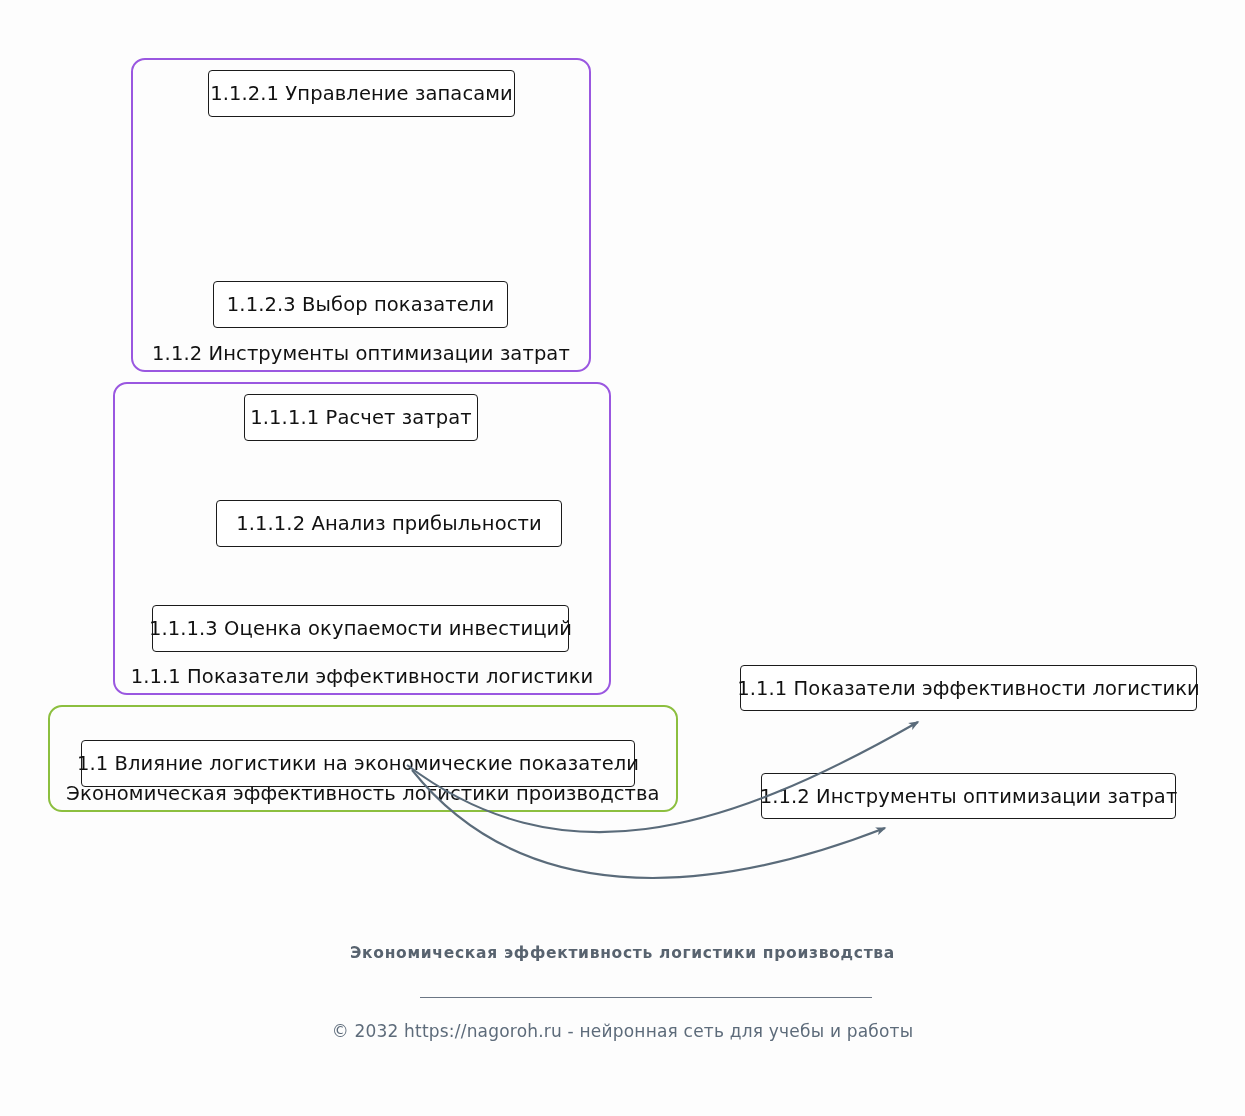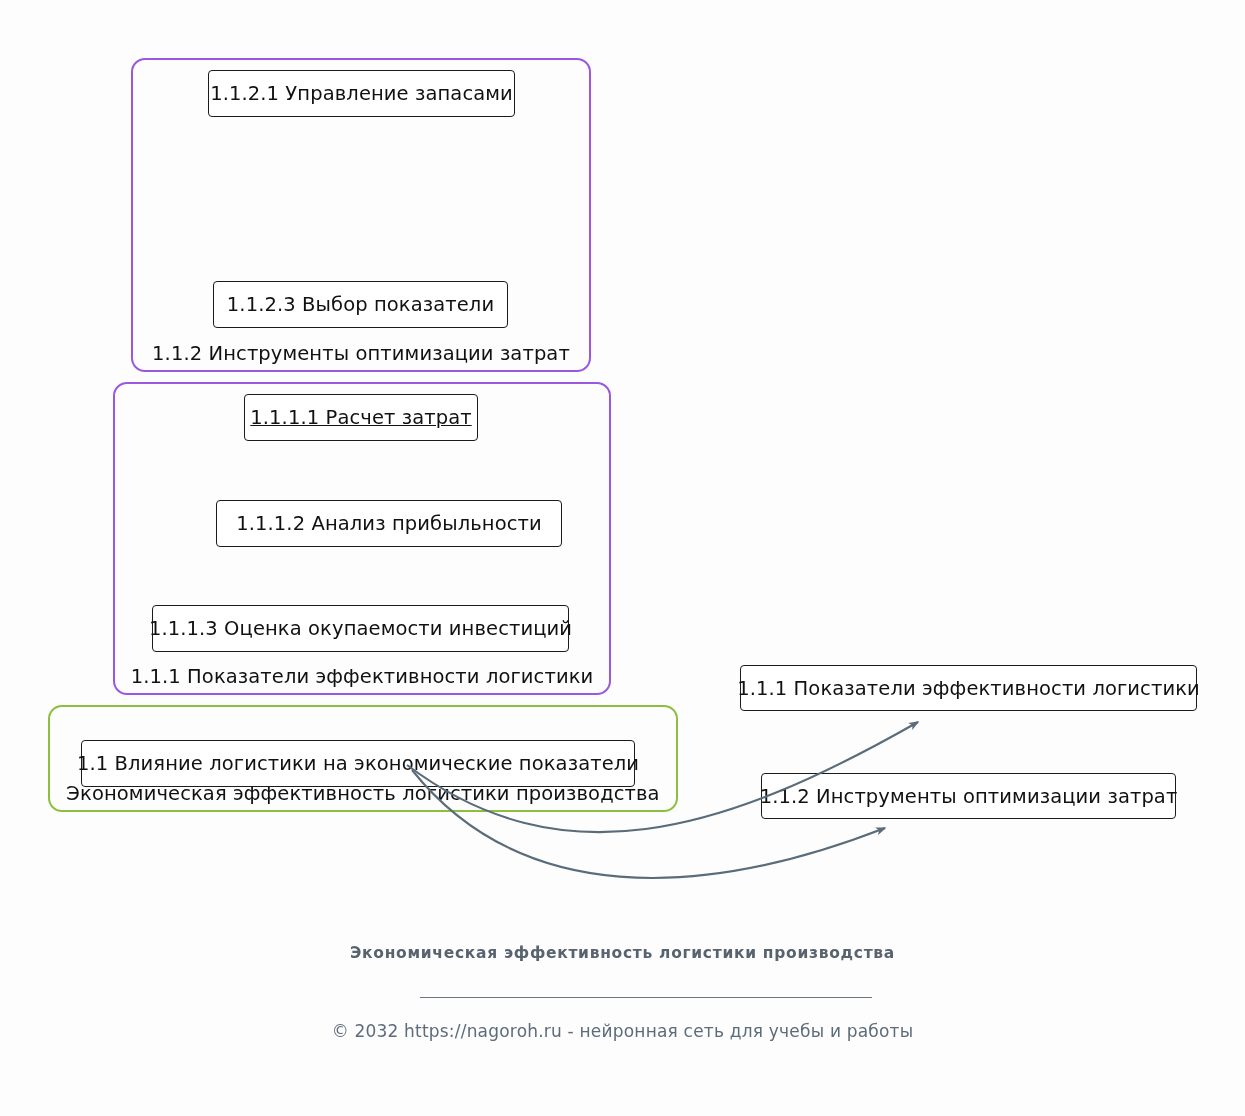--- a/index.html
+++ b/index.html
@@ -95,21 +95,21 @@
   <div class="node" style="left:208px;top:70px;width:307px;height:47px;">
     <span>1.1.2.1 Управление запасами</span>
   </div>
   <div class="node" style="left:213px;top:281px;width:295px;height:47px;">
     <span>1.1.2.3 Выбор показатели</span>
   </div>
 
   <div class="cluster" style="left:113px;top:382px;width:498px;height:313px;">
     <div class="cluster-label">1.1.1 Показатели эффективности логистики</div>
   </div>
-  <div class="node" style="left:244px;top:394px;width:234px;height:47px;text-decoration:underline;">
+  <div class="node" style="left:244px;top:394px;width:234px;height:47px;">
     <span>1.1.1.1 Расчет затрат</span>
   </div>
   <div class="node" style="left:216px;top:500px;width:346px;height:47px;">
     <span>1.1.1.2 Анализ прибыльности</span>
   </div>
   <div class="node" style="left:152px;top:605px;width:417px;height:47px;">
     <span>1.1.1.3 Оценка окупаемости инвестиций</span>
   </div>
 
   <div class="cluster green" style="left:48px;top:705px;width:630px;height:107px;">

